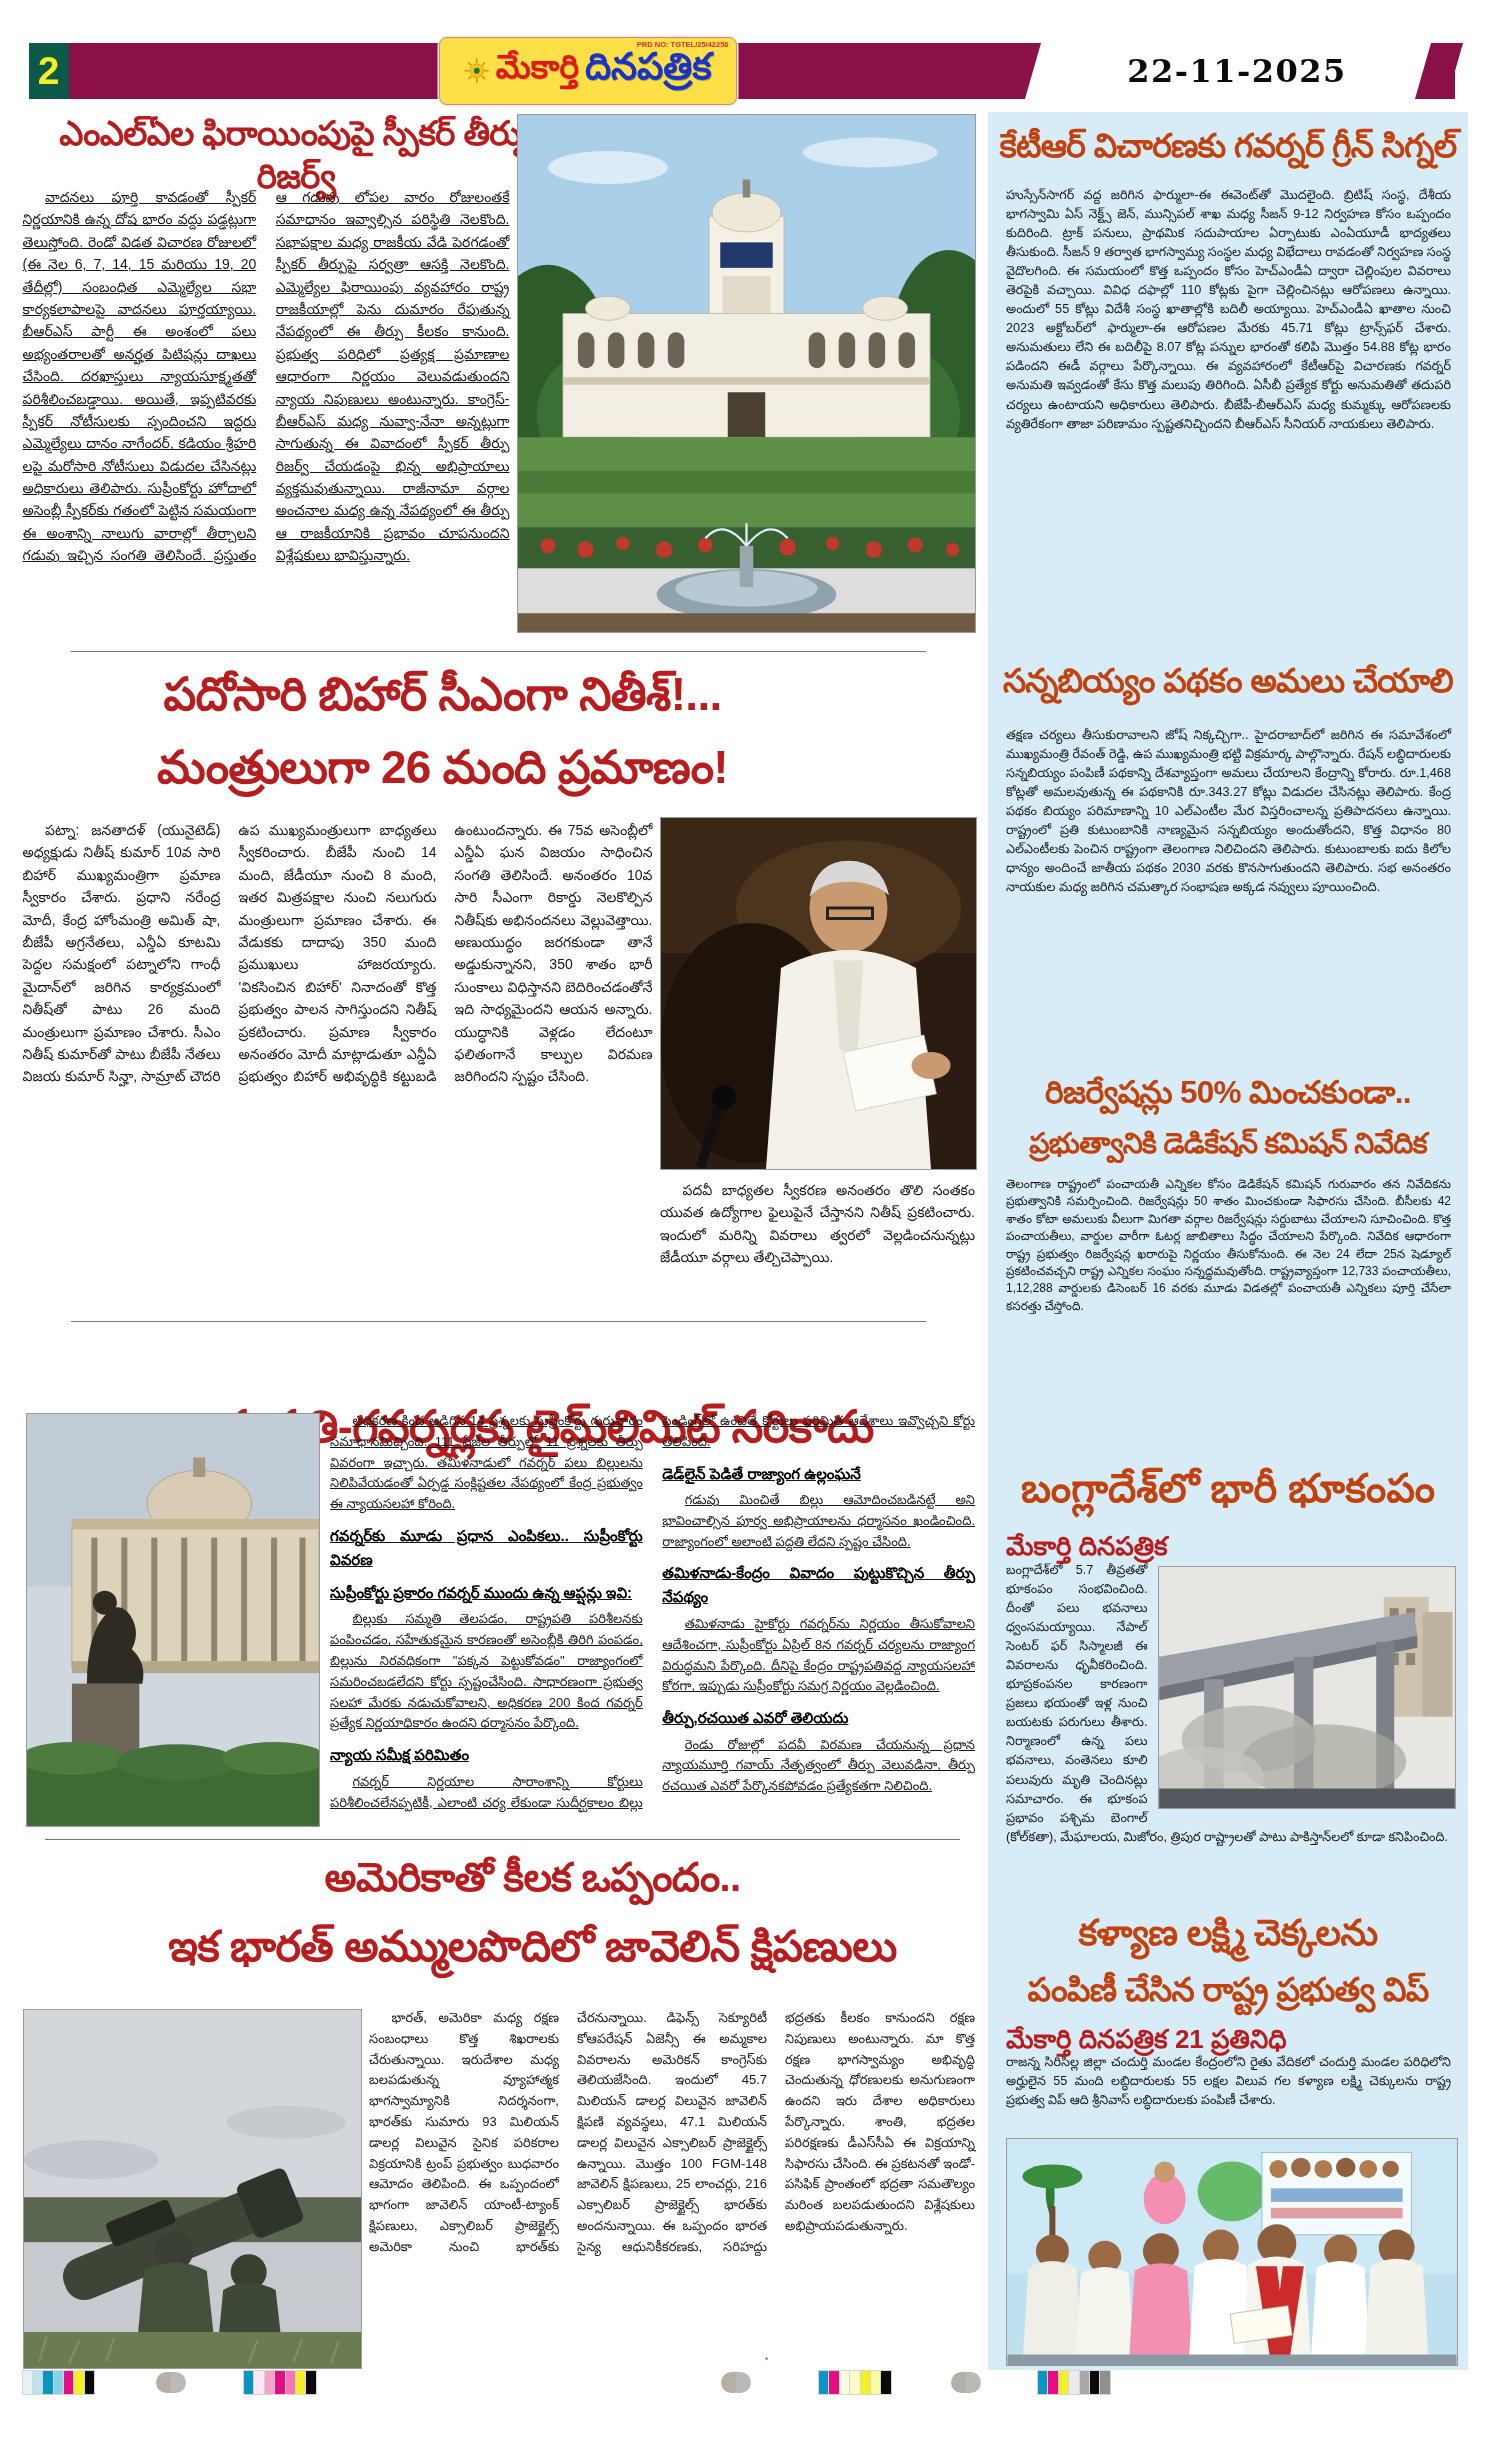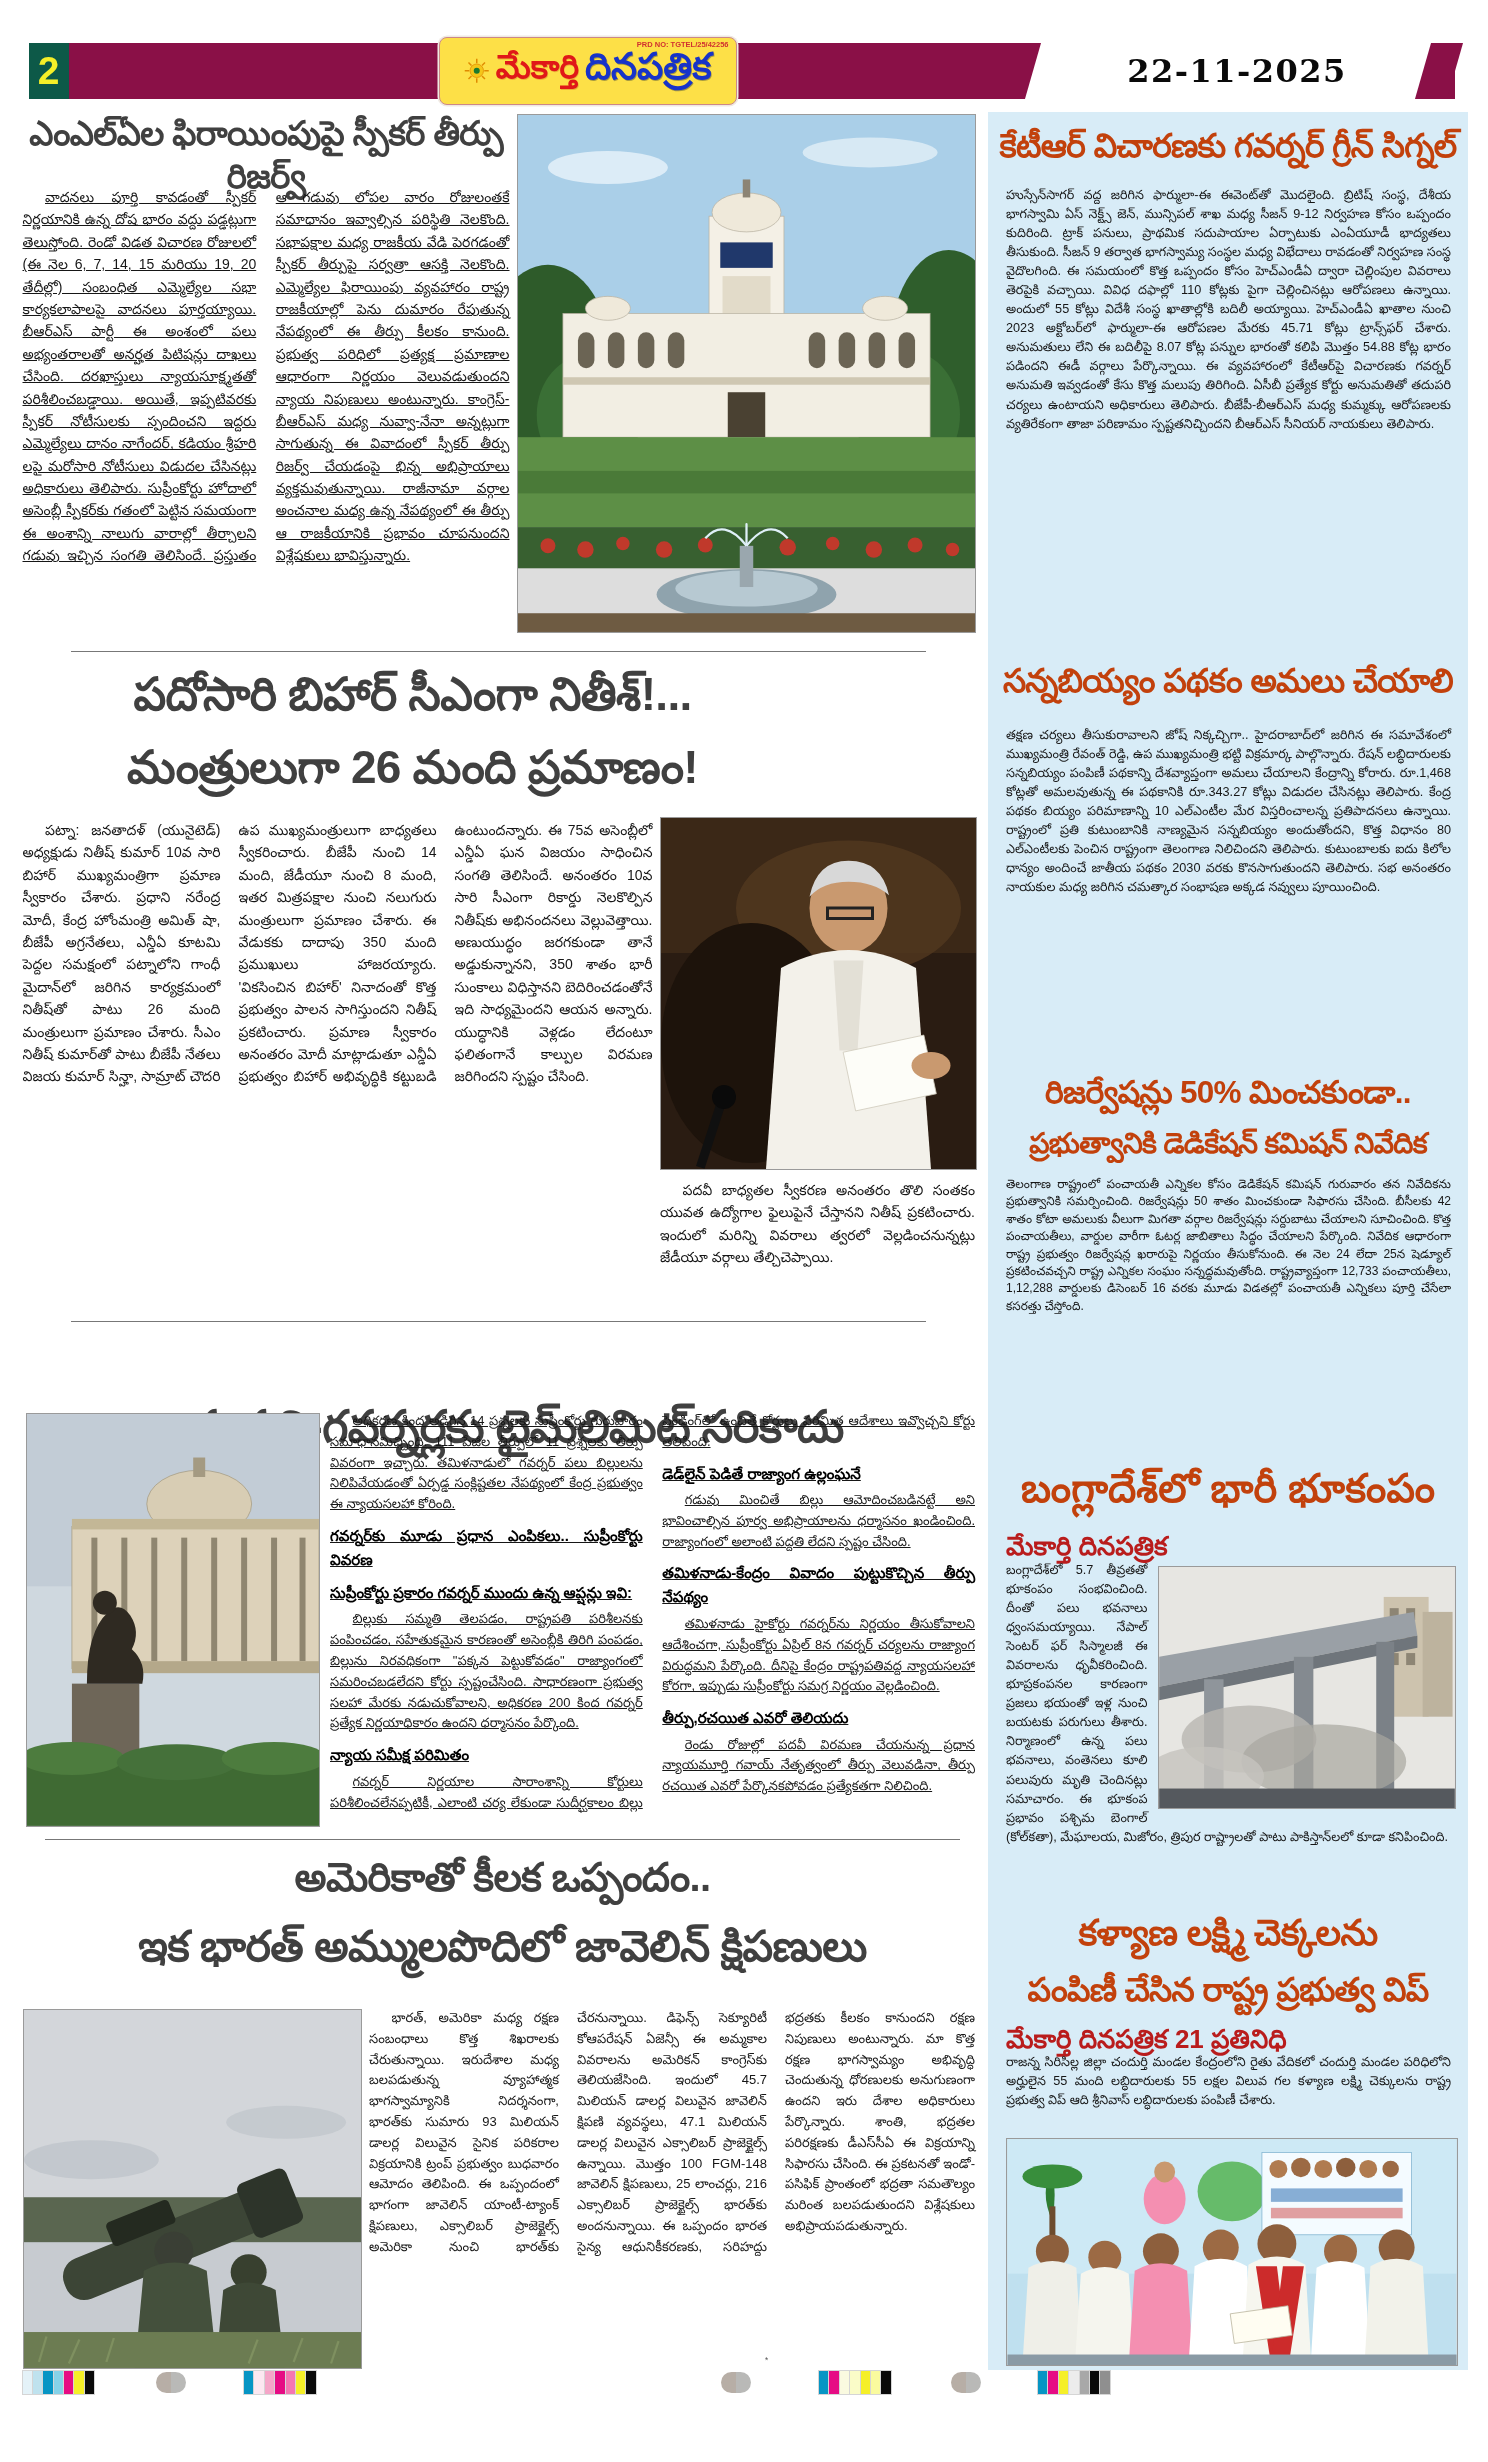--- a/index.html
+++ b/index.html
@@ -15,21 +15,21 @@
   .maroon-slant{background:#8a1047;transform:skewX(-16deg);}
   .date-text{font-family:"DejaVu Serif","Liberation Serif",serif;font-weight:bold;
     font-size:32px;color:#0a0a0a;letter-spacing:1.5px;}
   .logo-box{background:#fde047;border:1.5px solid #cc8888;border-radius:8px;
     box-shadow:0 0 0 1.5px #efe9e2;display:flex;align-items:center;justify-content:center;gap:6px;}
   .logo-red{color:#e01818;font-weight:bold;font-size:33px;text-shadow:0.7px 0.7px 0 #99000033;}
   .logo-blue{color:#1733c8;font-weight:bold;font-size:37px;text-shadow:0.7px 0.7px 0 #00113355;}
   .logo-prd{position:absolute;top:2.2px;right:7.5px;color:#d03030;font-size:7.5px;font-weight:bold;}
 
   
-  .headline{font-weight:bold;color:#404040;text-align:center;line-height:1.25;letter-spacing:-0.7px;}
+  .headline{font-weight:bold;color:#b91c1c;text-align:center;line-height:1.25;letter-spacing:-0.7px;margin-left:30px;}
   .body-text{font-size:14px;line-height:1.6;text-align:justify;color:#161616;}
   .body-text p{margin:0 0 6px 0;text-indent:22.5px;}
   .cols2{column-count:2;column-gap:19.5px;text-decoration:underline;}
   .cols3{column-count:3;column-gap:18px;}
   .subhead{font-weight:bold;font-size:15px;margin:9px 0 4.5px 0;text-indent:0;color:#000;}
   .byline{font-weight:bold;font-size:26px;color:#b91c1c;}
   .divider{border-top:1.5px solid #777;}
 
   
   .sidebar{background:#d8ecf7;}

